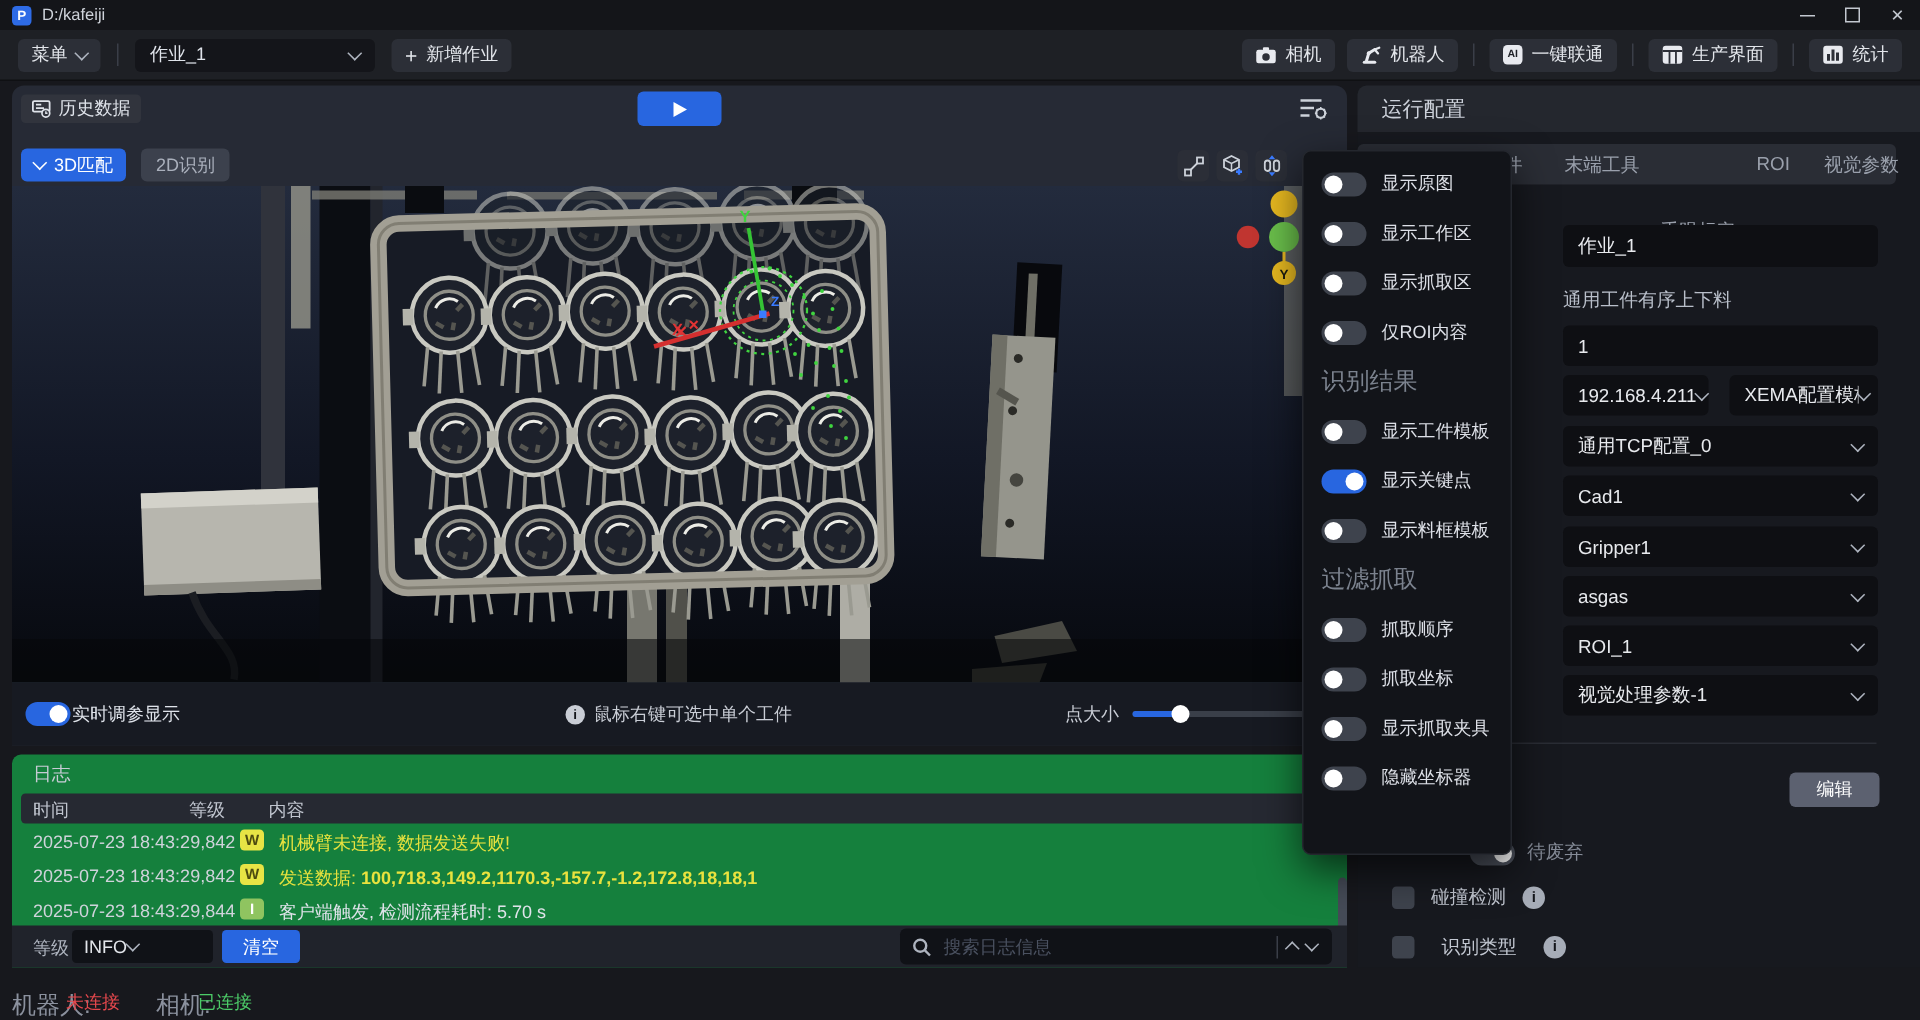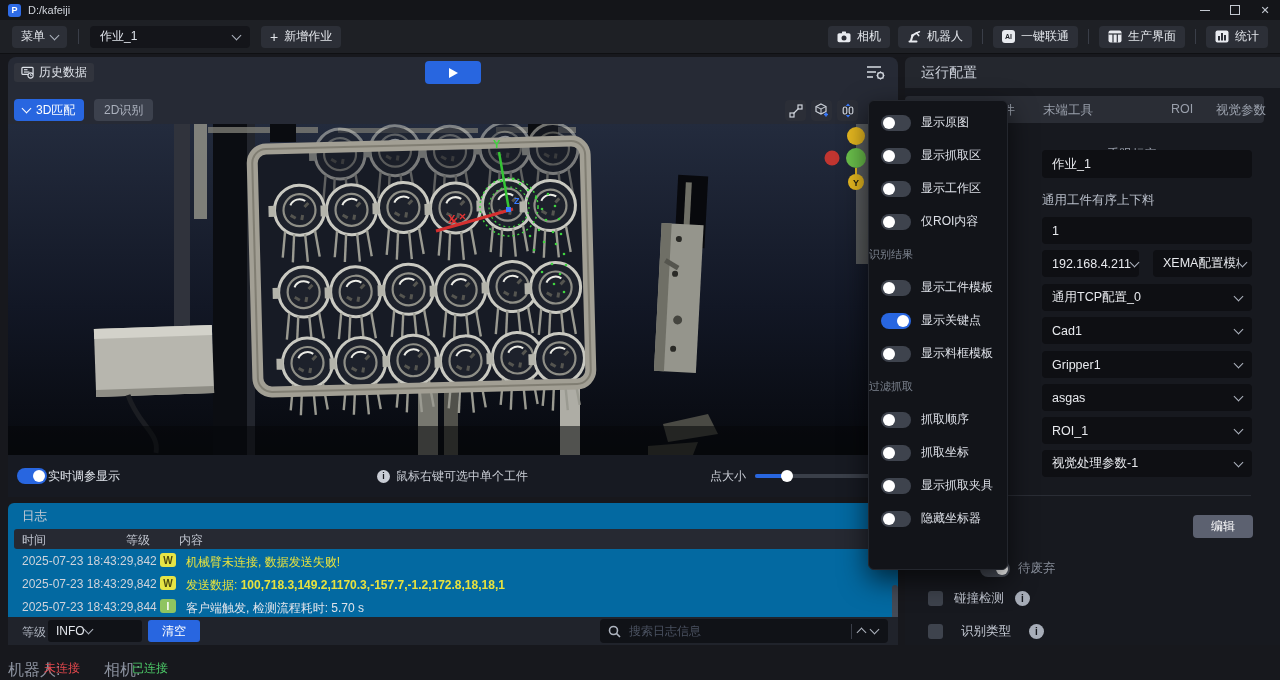--- a/index.html
+++ b/index.html
@@ -55,21 +55,21 @@
   .sw.on::after{left:16px;}
   .sw.dim.on{background:#4b505b;}
 
   .info-i{width:13px;height:13px;border-radius:50%;background:#c9cdd5;color:#14161b;font-size:9px;
         font-weight:bold;display:inline-flex;align-items:center;justify-content:center;flex:0 0 auto;}
   .slider-track{position:relative;width:118px;height:4px;border-radius:2px;background:#3a3f49;}
   .slider-fill{position:absolute;left:0;top:0;height:4px;width:32px;border-radius:2px;background:#2866e0;}
   .slider-knob{position:absolute;left:26px;top:-4px;width:12px;height:12px;border-radius:50%;background:#fff;}
 
   
-  .logpanel{left:8px;top:503px;width:890px;height:142px;background:#0369a1;border-radius:6px 6px 0 0;}
+  .logpanel{left:8px;top:503px;width:890px;height:142px;background:#15803d;border-radius:6px 6px 0 0;}
   .log-title{left:14px;top:5px;font-size:12.5px;color:#c6cbd4;}
   .log-head{left:6px;top:26px;width:878px;height:20px;background:#262932;border-radius:3px;color:#c0c5cf;}
   .log-row{height:23px;font-size:12px;}
   .log-time{color:#cfd3db;}
   .badge{width:16px;height:14px;border-radius:3px;font-size:10px;font-weight:bold;
          display:inline-flex;align-items:center;justify-content:center;}
   .badge[data-level="W"]{background:#e7e445;color:#4c4a10;}
   .badge[data-level="I"]{background:#8fc460;color:#fff;}
   .content[data-level="W"]{color:#e8e23e;}
   .content[data-level="I"]{color:#dfe3ea;}
@@ -110,21 +110,21 @@
   .rp-row-label{color:#c3c8d2;font-size:12.5px;}
   .rp-dim-label{color:#858b97;font-size:12.5px;}
   .info-i2{width:15px;height:15px;border-radius:50%;background:#a7adb8;color:#14161b;font-size:10px;
         font-weight:bold;display:inline-flex;align-items:center;justify-content:center;}
 
   
   .dmenu{left:868px;top:100px;width:140px;height:470px;background:#121419;border:1px solid #24272e;
         border-radius:6px;box-shadow:0 10px 28px rgba(0,0,0,.65);box-sizing:border-box;padding-top:5px;z-index:50;}
   .dmi{height:33px;display:flex;align-items:center;gap:10px;padding-left:12px;}
   .dmi span.lbl{font-size:12px;color:#dde0e7;white-space:nowrap;}
-  .dmh{height:33px;display:flex;align-items:center;font-size:11px;color:#7b828e;}
+  .dmh{height:33px;display:flex;align-items:center;padding-left:12px;font-size:16px;color:#7b828e;}
 </style>
 </head>
 <body>
 
 <div class="abs titlebar">
   <div class="logo">P</div>
   <div class="title-text">D:/kafeiji</div>
   <div style="flex:1"></div>
   <div class="wctl">
       <div class="bar"></div>
@@ -538,25 +538,25 @@
   </div>
 </div>
 
 <div class="abs dmenu">
   <div class="dmi">
     <div class="sw"></div>
     <span class="lbl">显示原图</span>
   </div>
   <div class="dmi">
     <div class="sw"></div>
+    <span class="lbl">显示工作区</span>
+  </div>
+  <div class="dmi">
+    <div class="sw"></div>
     <span class="lbl">显示抓取区</span>
-  </div>
-  <div class="dmi">
-    <div class="sw"></div>
-    <span class="lbl">显示工作区</span>
   </div>
   <div class="dmi">
     <div class="sw"></div>
     <span class="lbl">仅ROI内容</span>
   </div>
   <div class="dmh">识别结果</div>
   <div class="dmi">
     <div class="sw"></div>
     <span class="lbl">显示工件模板</span>
   </div>

